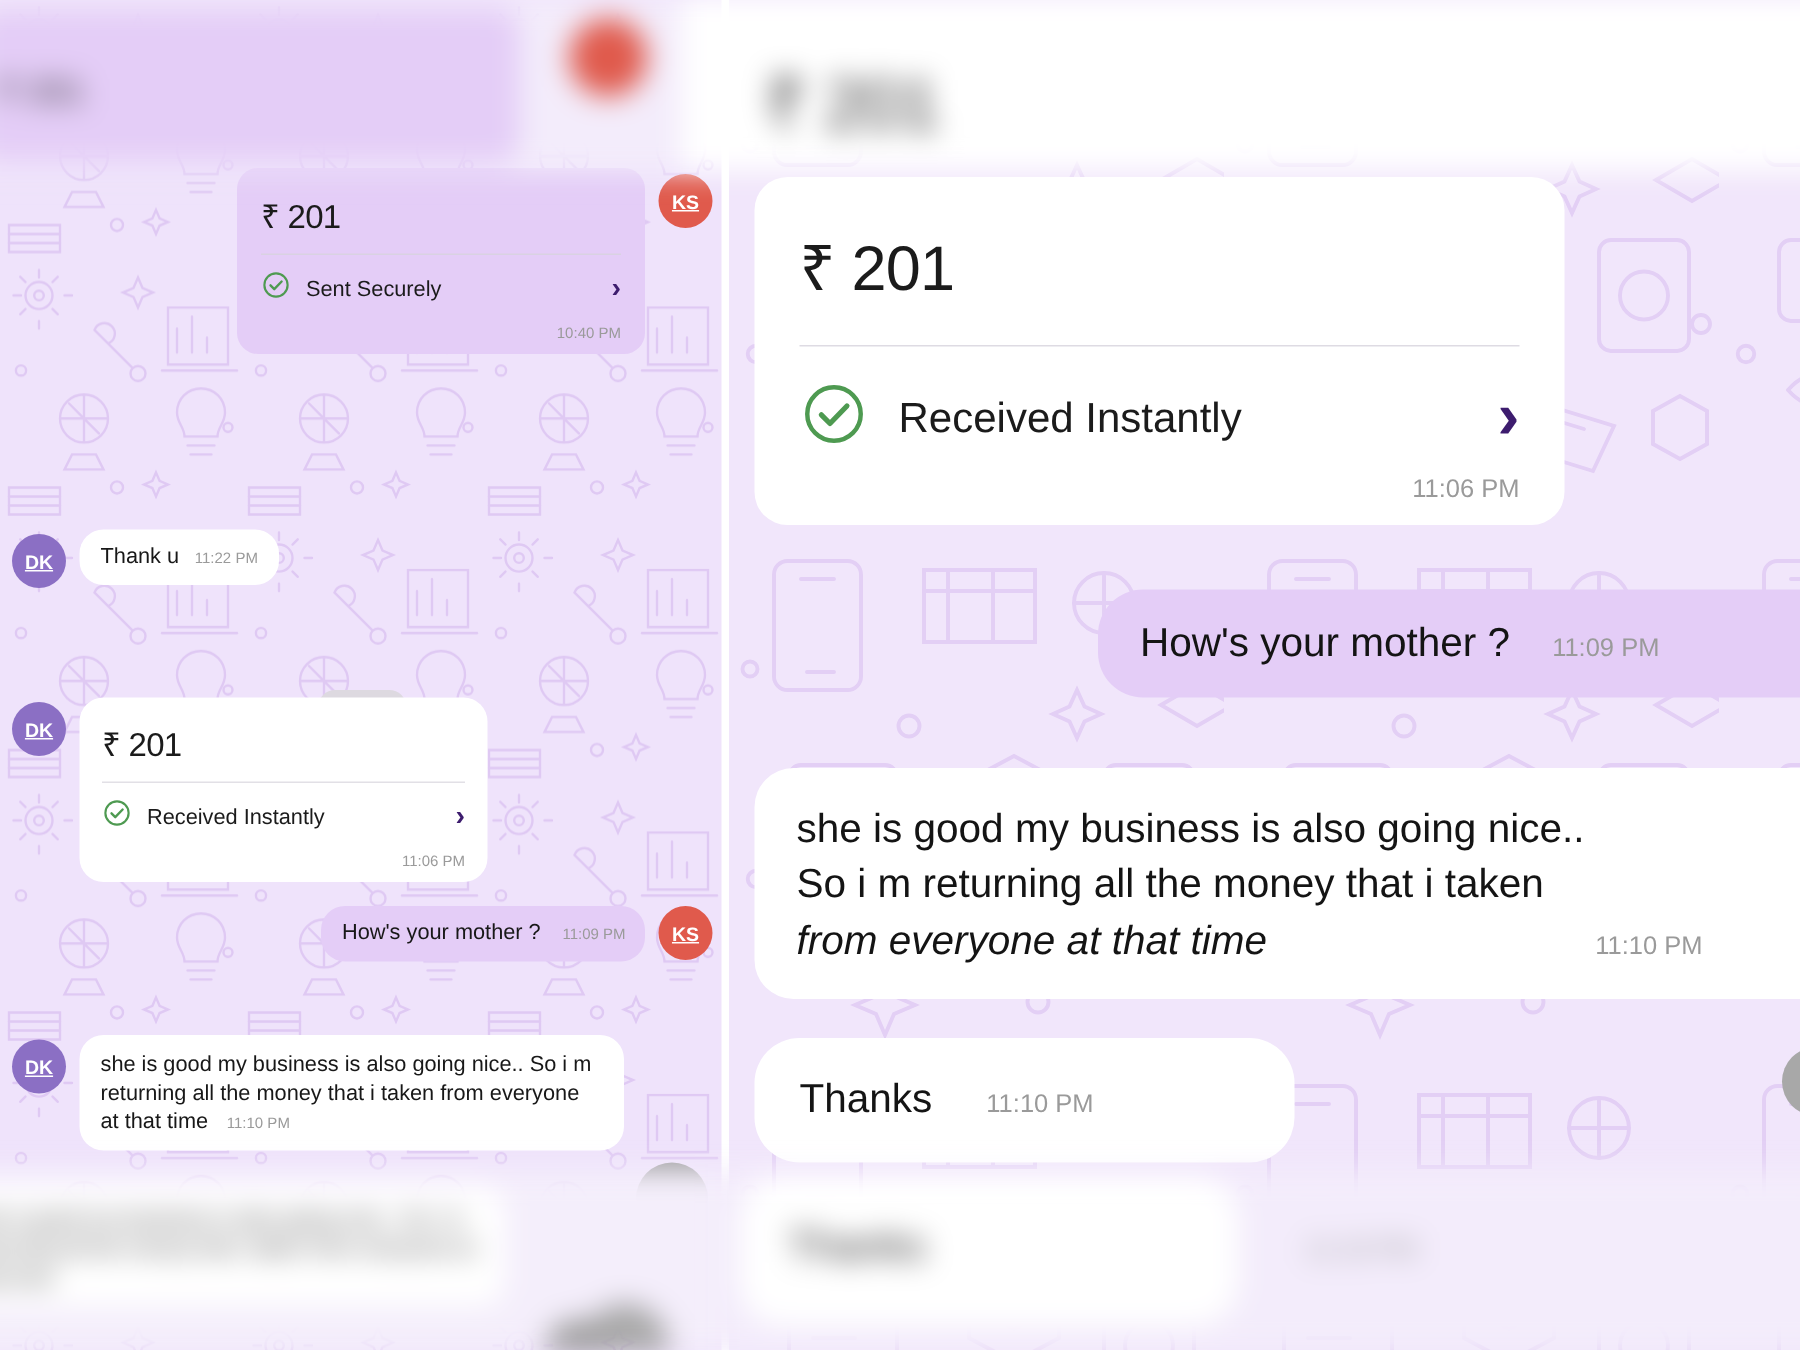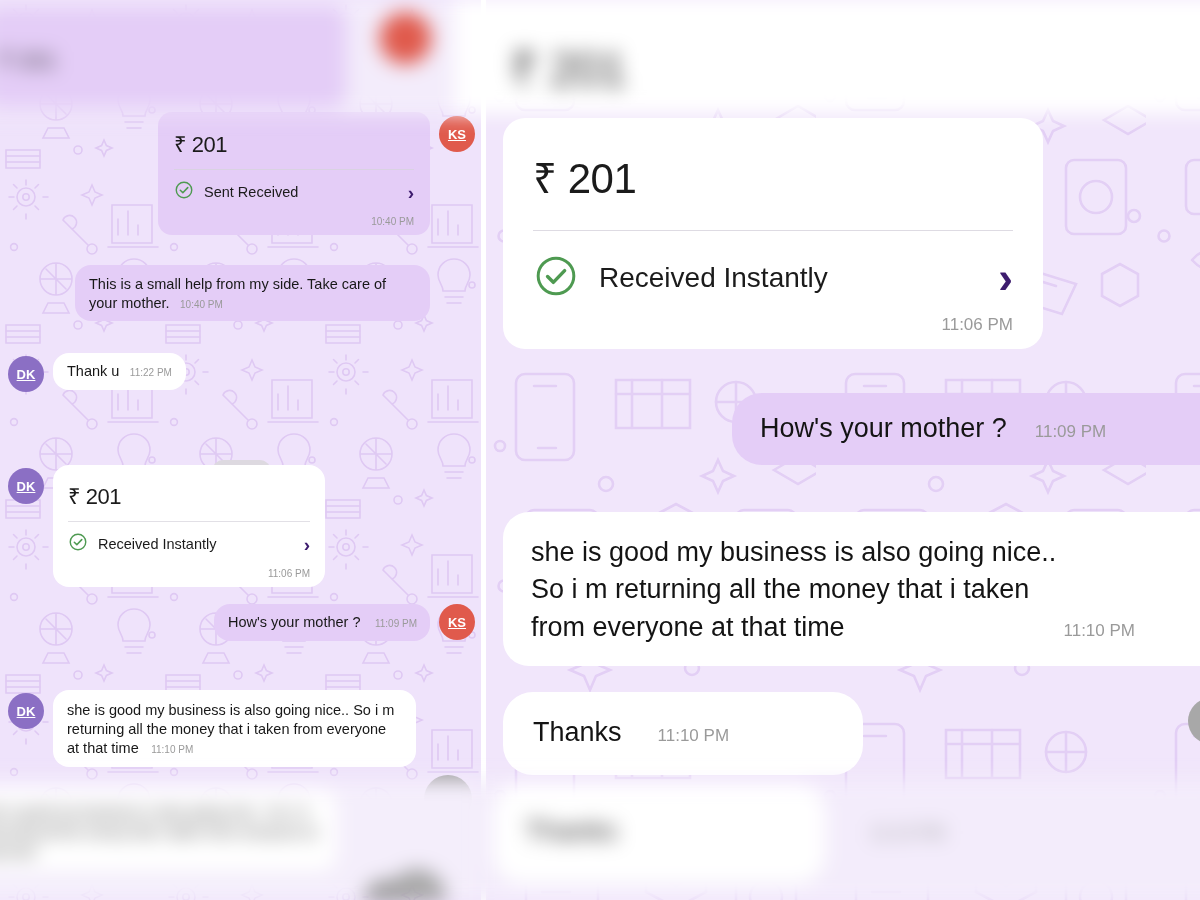--- a/index.html
+++ b/index.html
@@ -138,38 +138,32 @@
         <div class="bubble lilac paycard" style="width:272px; padding:16px 16px 6px 16px; border-radius:14px;">
           <div class="amount">₹ 201</div>
           <div class="rule" style="margin:11px 0 10px;"></div>
           <div class="statusrow">
             <span class="check-ic" style="flex:0 0 auto;">
               <svg width="20" height="20" viewBox="0 0 24 24" fill="none">
                 <circle cx="12" cy="12" r="9.3" stroke="#4e9a51" stroke-width="1.7"></circle>
                 <path d="M7.6 12.3l3 3 5.9-6.1" stroke="#4e9a51" stroke-width="1.9" stroke-linecap="round" stroke-linejoin="round"></path>
               </svg>
             </span>
-            <span class="statustext" style="margin-left:10px;">Sent Received</span>
+            <span class="statustext" style="margin-left:10px;">Sent Securely</span>
             <span class="chev" style="margin-left:auto; font-size:19px; line-height:1;">›</span>
           </div>
           <div style="text-align:right; margin-top:7px;">
             <span class="time">10:40 PM</span>
           </div>
         </div>
         <div class="avatar ks" style="margin-left:9px; margin-top:4px;">
           <span>KS</span>
         </div>
       </div>
 
-      <div class="row right" style="position:absolute; left:0; top:265px; width:483px; padding-right:53px;">
-        <div class="bubble lilac" style="max-width:355px; padding:10px 14px 8px 14px;">
-          <span class="msgtext">This is a small help from my side. Take care of your mother.</span>
-          <span class="time" style="margin-left:6px;">10:40 PM</span>
-        </div>
-      </div>
 
       <div class="row" style="position:absolute; left:8px; top:353px; width:483px;">
         <div class="avatar dk" style="margin-right:9px; margin-top:3px;">
           <span>DK</span>
         </div>
         <div class="bubble white" style="padding:9px 14px 9px 14px;">
           <span class="msgtext">Thank u</span>
           <span class="time" style="margin-left:6px;">11:22 PM</span>
         </div>
       </div>
@@ -291,21 +285,21 @@
         <span class="msgtext" style="white-space:nowrap;">How's your mother ?</span>
         <span class="time" style="margin-left:28px;">11:09 PM</span>
       </div>
     </div>
 
     <div style="position:absolute; left:17px; top:512px; width:740px;">
       <div class="bubble white" style="padding:22px 28px 20px 28px; border-radius:26px;">
         <div class="msgtext" style="white-space:nowrap;">she is good my business is also going nice..</div>
         <div class="msgtext" style="white-space:nowrap;">So i m returning all the money that i taken</div>
         <div style="display:flex; align-items:baseline;">
-          <span class="msgtext" style="white-space:nowrap;">from everyone at that time</span>
+          <span class="msgtext" style="white-space:nowrap;font-style:italic;">from everyone at that time</span>
           <span class="time" style="margin-left:auto; padding-left:40px; padding-right:80px;">11:10 PM</span>
         </div>
       </div>
     </div>
 
     <div style="position:absolute; left:17px; top:692px; width:360px;">
       <div class="bubble white" style="padding:22px 30px 24px 30px; border-radius:30px; display:flex; align-items:baseline;">
         <span class="msgtext">Thanks</span>
         <span class="time" style="margin-left:36px;">11:10 PM</span>
       </div>

